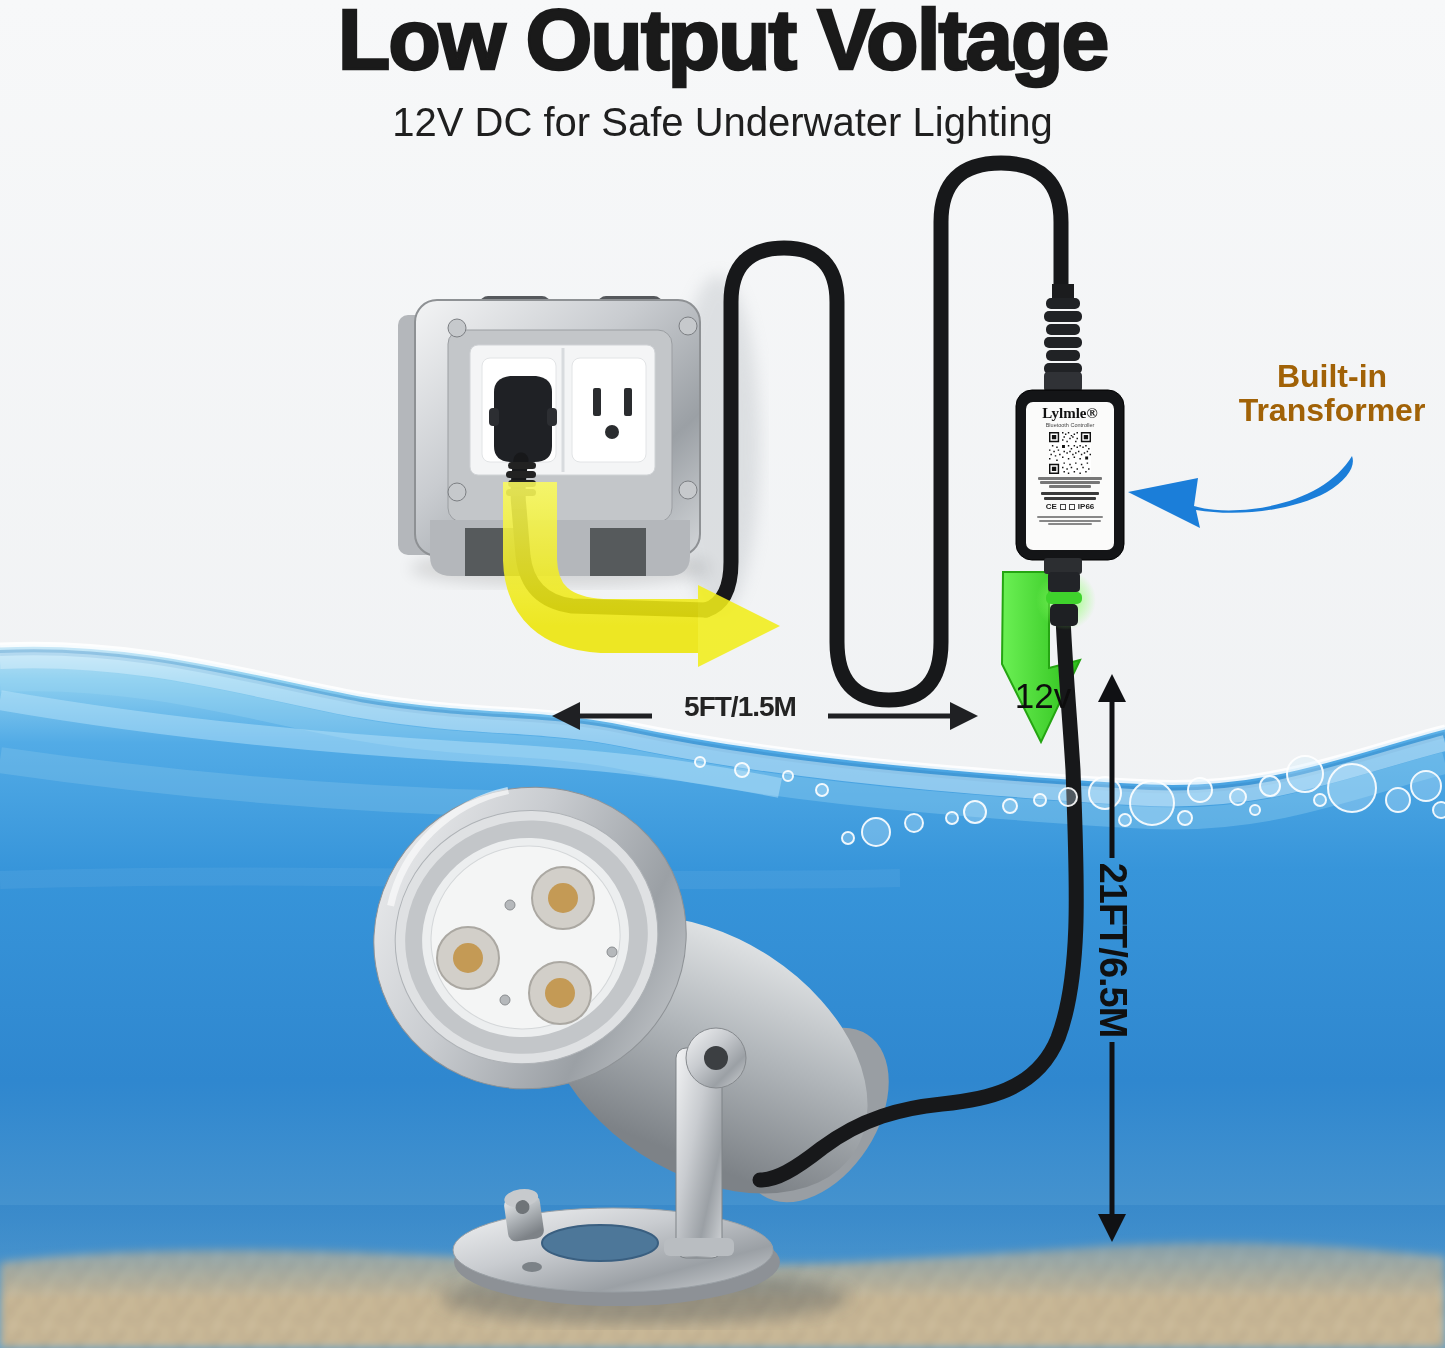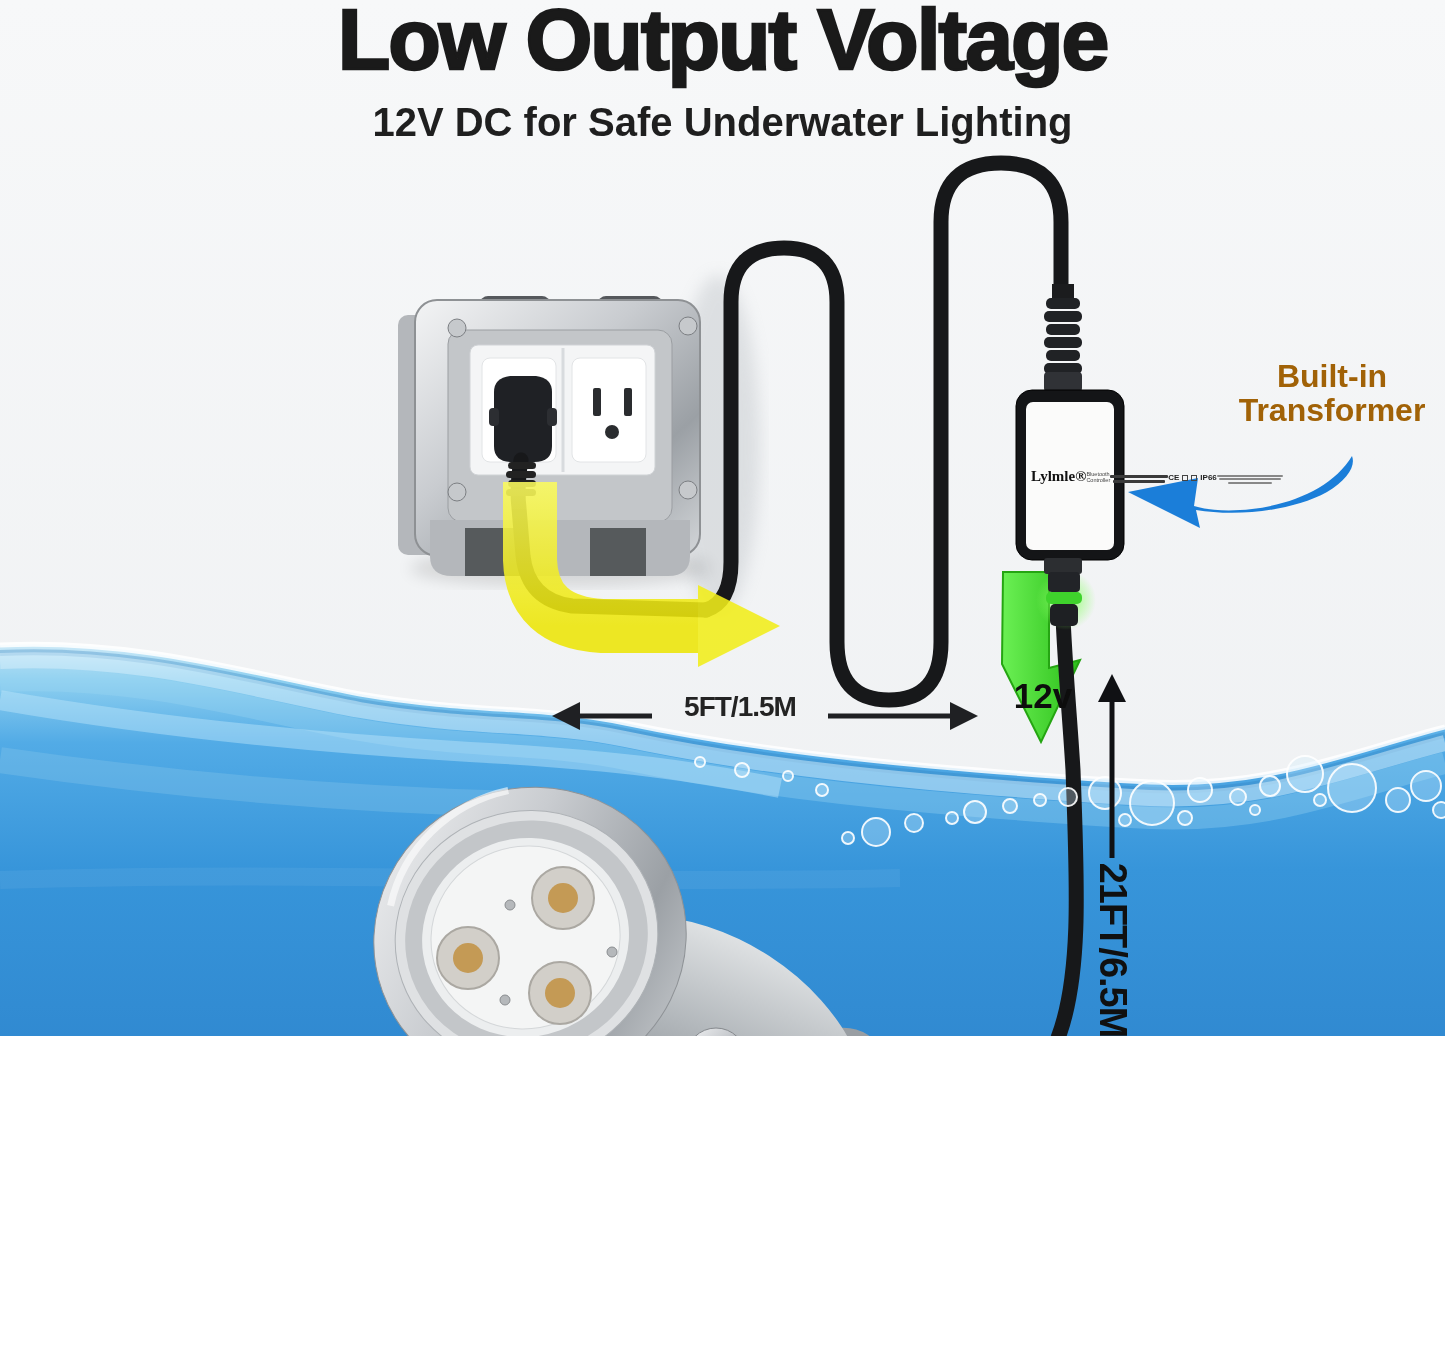--- a/index.html
+++ b/index.html
@@ -1,38 +1,38 @@
 <!DOCTYPE html>
 <html><head>
 <meta charset="utf-8">
 <style>
   html,body{margin:0;padding:0;background:#fff;}
-  .scene{position:relative;width:1445px;height:1036px;overflow:hidden;
+  .scene{position:relative;width:1445px;height:1348px;overflow:hidden;
          font-family:"Liberation Sans",sans-serif;background:#f6f7f8;}
   .scene svg.art{position:absolute;left:0;top:0;z-index:1;}
   .ovl{position:absolute;z-index:10;}
   .page-title{top:-10px;left:0;width:1445px;text-align:center;
       font-size:86px;font-weight:bold;color:#1a1a1a;letter-spacing:-2px;
       -webkit-text-stroke:2.5px #1a1a1a;}
   .page-sub{top:100px;left:0;width:1445px;text-align:center;
-      font-size:40px;font-weight:bold;color:#1f1f1f;}
+      font-size:40px;font-weight:normal;color:#1f1f1f;}
   .lbl-blue{left:1182px;top:360px;width:300px;text-align:center;
       font-size:32px;font-weight:bold;color:#a16207;line-height:1.06;}
   .lbl-red{left:538px;top:642px;width:185px;text-align:center;
       font-size:36px;font-weight:bold;color:#e51f1f;letter-spacing:-1px;}
   .lbl-5ft{left:652px;top:691px;width:176px;text-align:center;
       font-size:28px;font-weight:bold;color:#232323;letter-spacing:-1px;}
   .lbl-12v{left:998px;top:676px;width:90px;text-align:center;
-      font-size:35px;font-weight:bold;color:#0d0d0d;}
+      font-size:35px;font-weight:normal;color:#0d0d0d;}
   .lbl-depth{left:1112px;top:950px;transform:translate(-50%,-50%) rotate(90deg);
       font-size:38px;font-weight:bold;color:#101010;white-space:nowrap;letter-spacing:-1px;}
   
   .devlabel{left:1026px;top:402px;width:88px;height:148px;background:#fbfbfa;
       border-radius:7px;box-sizing:border-box;padding:4px 5px 3px;
-      display:flex;flex-direction:row;align-items:center;}
+      display:flex;flex-direction:column;align-items:center;}
   .dl-brand{font-family:"Liberation Serif",serif;font-weight:bold;font-size:15px;
       color:#111;line-height:1;}
   .dl-sub{font-size:5.5px;color:#444;margin-top:2px;line-height:1;}
   .dl-qr{margin:3px 0 2px;}
   .bar{background:#777;border-radius:1px;margin-top:1.5px;}
   .bar.d{background:#3a3a3a;}
   .bar.f{background:#888;}
   .dl-certs{display:flex;align-items:center;gap:3px;margin-top:3px;
       font-size:8px;font-weight:bold;color:#222;line-height:1;}
   .dl-glyph{width:6px;height:6px;border:1px solid #444;box-sizing:border-box;}

